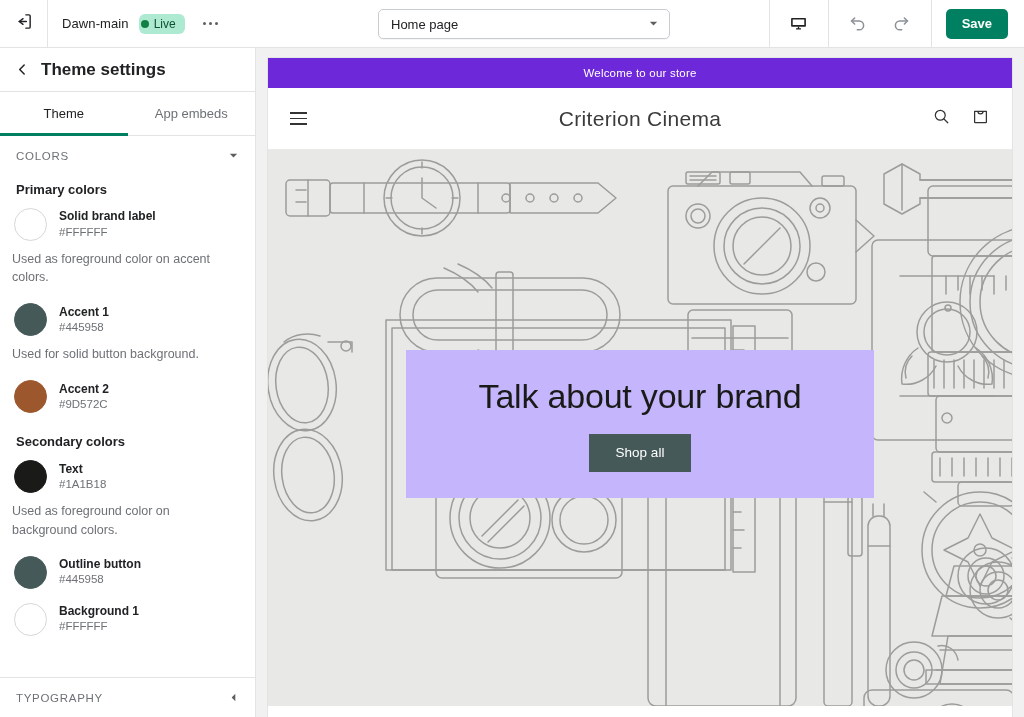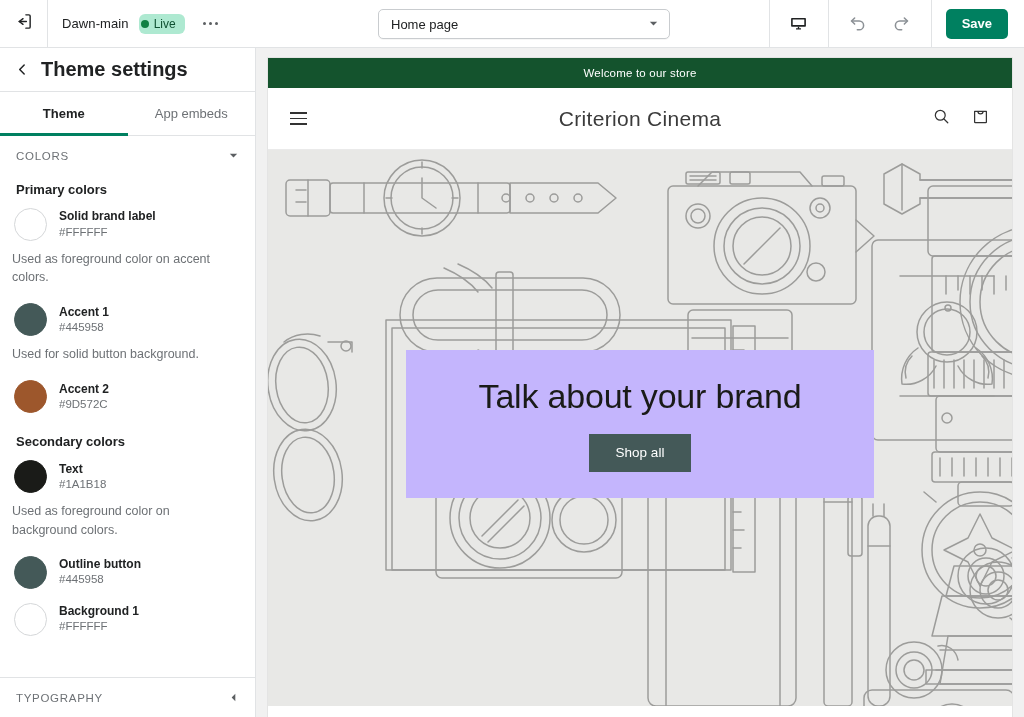--- a/index.html
+++ b/index.html
@@ -80,28 +80,28 @@
     width: 256px; background: #ffffff;
     border-right: 1px solid #e1e3e5;
     display: flex; flex-direction: column;
     position: relative;
   }
   .sb-header {
     height: 44px; display: flex; align-items: center; gap: 12px;
     padding: 0 16px; border-bottom: 1px solid #e1e3e5;
   }
   .back-chevron { cursor: pointer; display: flex; align-items: center; }
-  .sb-title { font-size: 20px; font-weight: 600; color: #202223; }
+  .sb-title { font-size: 17px; font-weight: 600; color: #202223; }
 
   .sb-tabs { display: flex; height: 44px; border-bottom: 1px solid #e1e3e5; }
   .sb-tab {
     flex: 1; display: flex; align-items: center; justify-content: center;
     font-size: 13px; color: #6d7175; cursor: pointer; position: relative;
   }
-  .sb-tab.active { color: #202223; font-weight: 700; }
+  .sb-tab.active { color: #202223; font-weight: 400; }
   .sb-tab.active::after {
     content: ""; position: absolute; left: 0; right: 0; bottom: -1px;
     height: 3px; background: #008060;
   }
 
   .sb-scroll { flex: 1; overflow: hidden; }
 
   .section-head {
     display: flex; align-items: center; height: 40px;
     padding: 0 16px; cursor: pointer;
@@ -145,21 +145,21 @@
     flex: 1; background: #f1f1f1;
     padding: 10px 12px 0 12px;
     display: flex; justify-content: center;
   }
   .preview-frame {
     width: 744px; background: #fff;
     box-shadow: 0 0 0 1px rgba(0,0,0,.05);
     overflow: hidden; position: relative;
   }
   .announce {
-    background: #14532d; color: #fff;
+    background: #6d28d9; color: #fff;
     text-align: center; font-size: 11.5px;
     height: 30px; display: flex; align-items: center; justify-content: center;
     letter-spacing: .2px;
   }
   .store-header {
     height: 62px; background: #fff;
     display: flex; align-items: center; padding: 0 22px;
     border-bottom: 1px solid #eaeaea;
     position: relative;
   }

